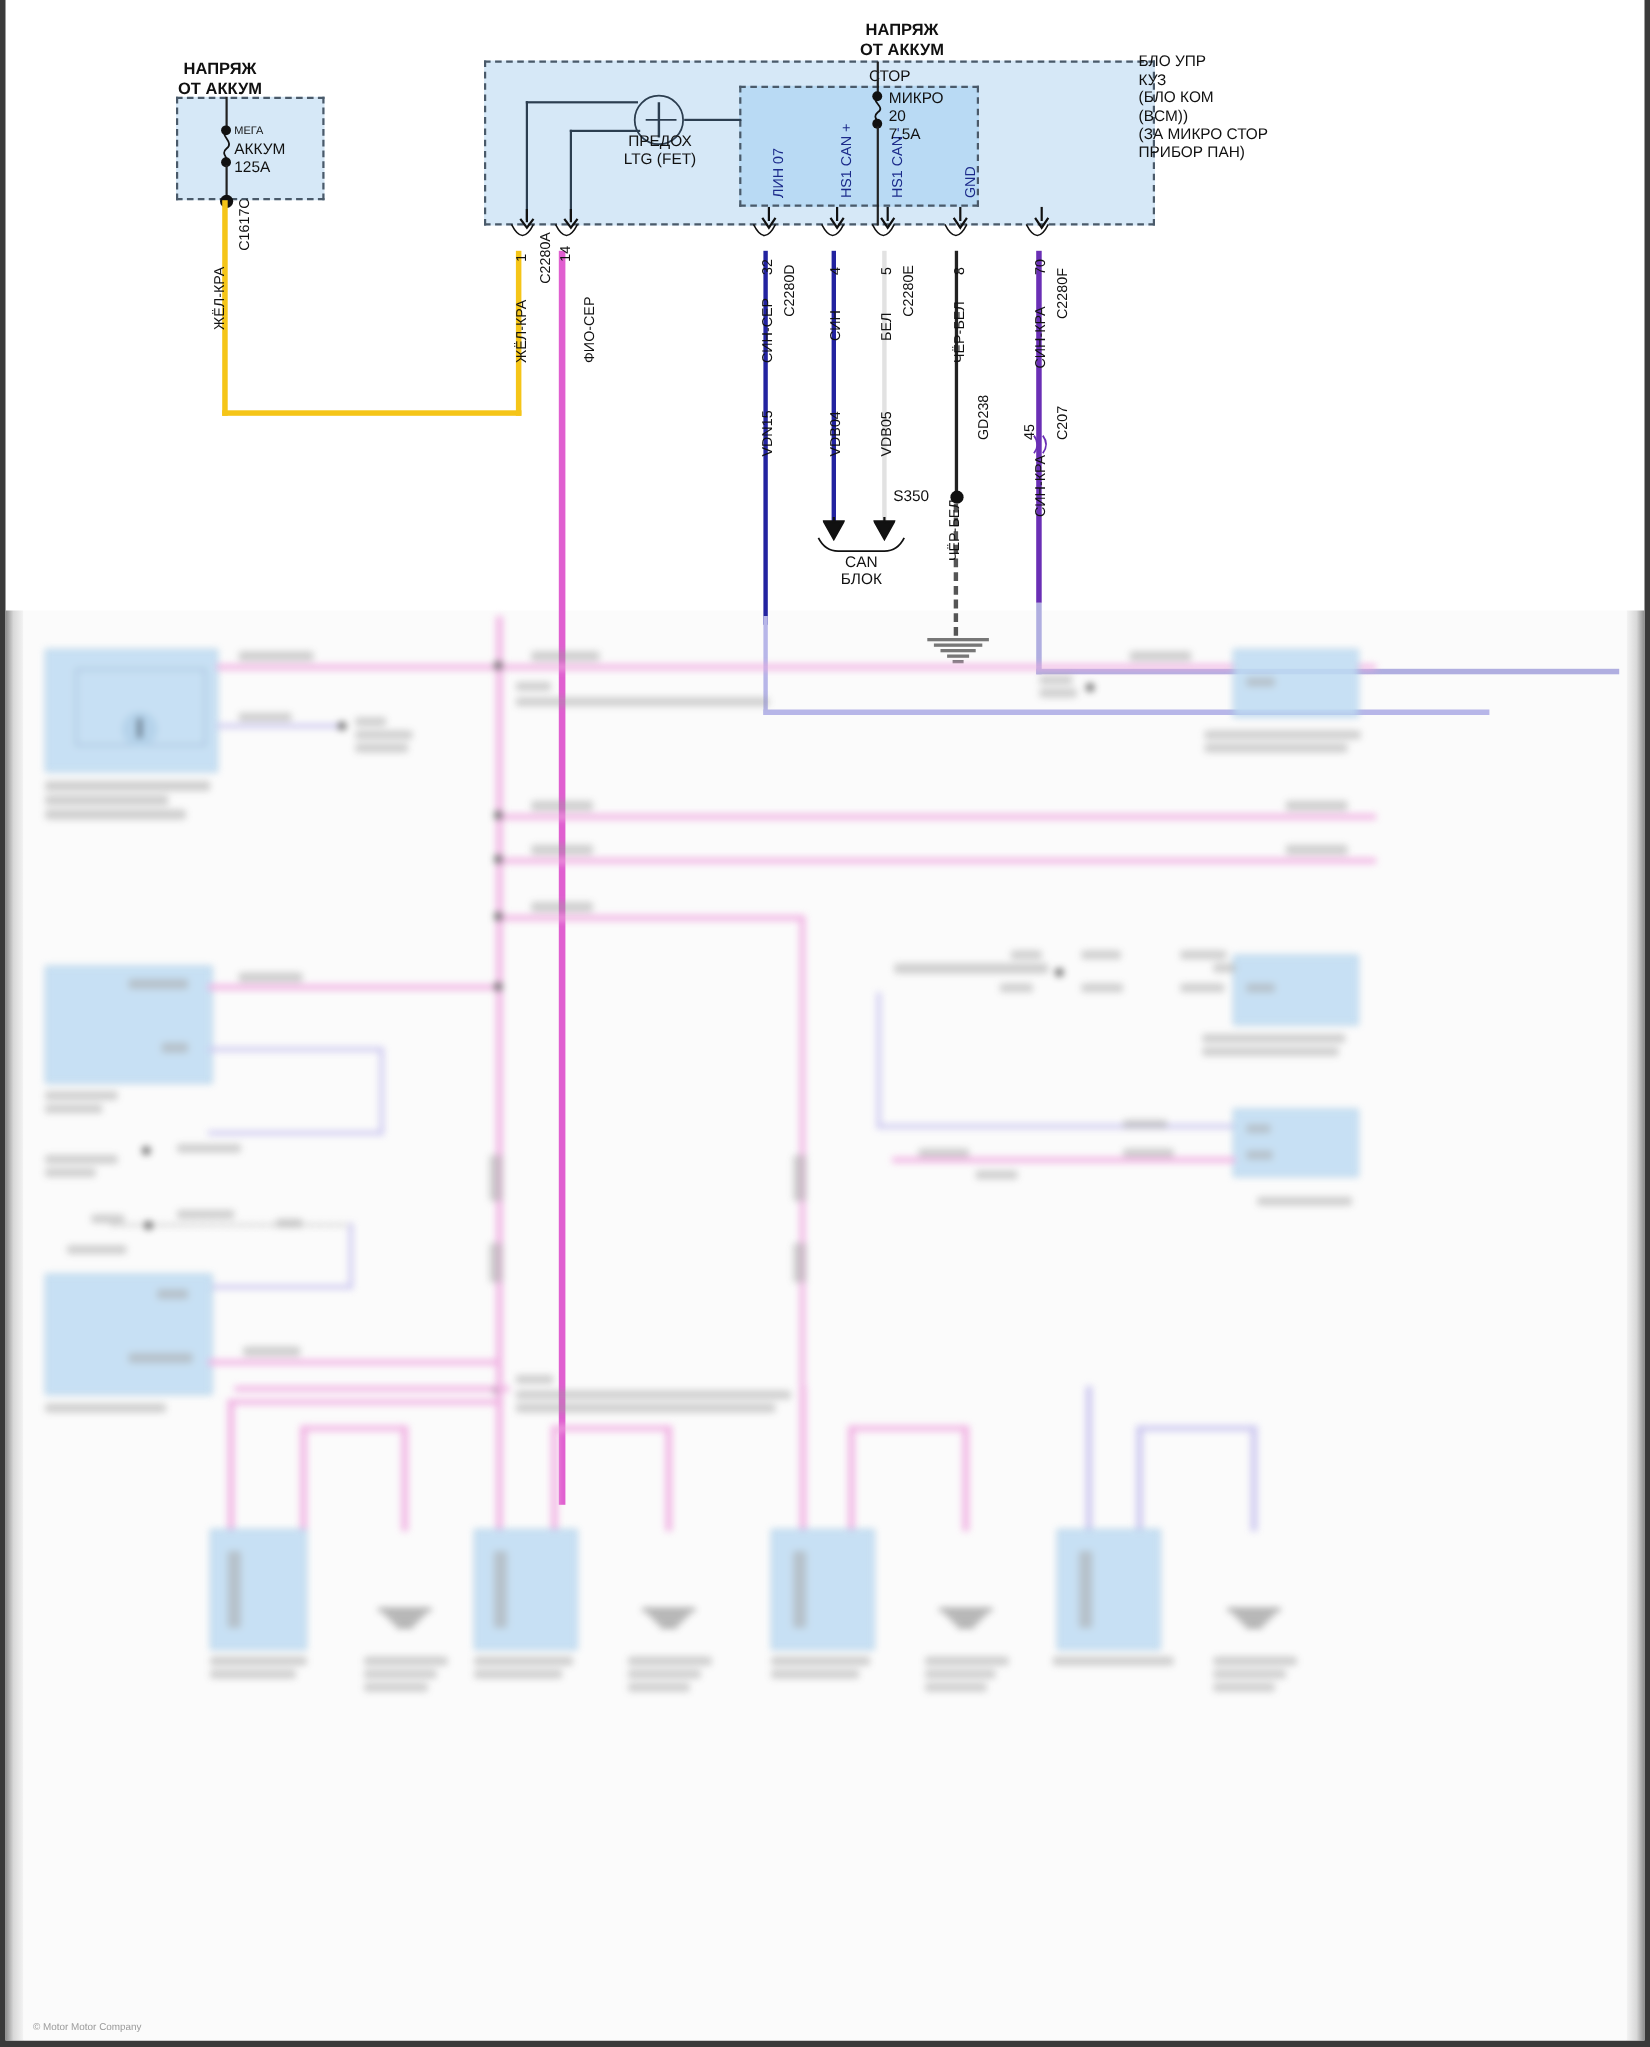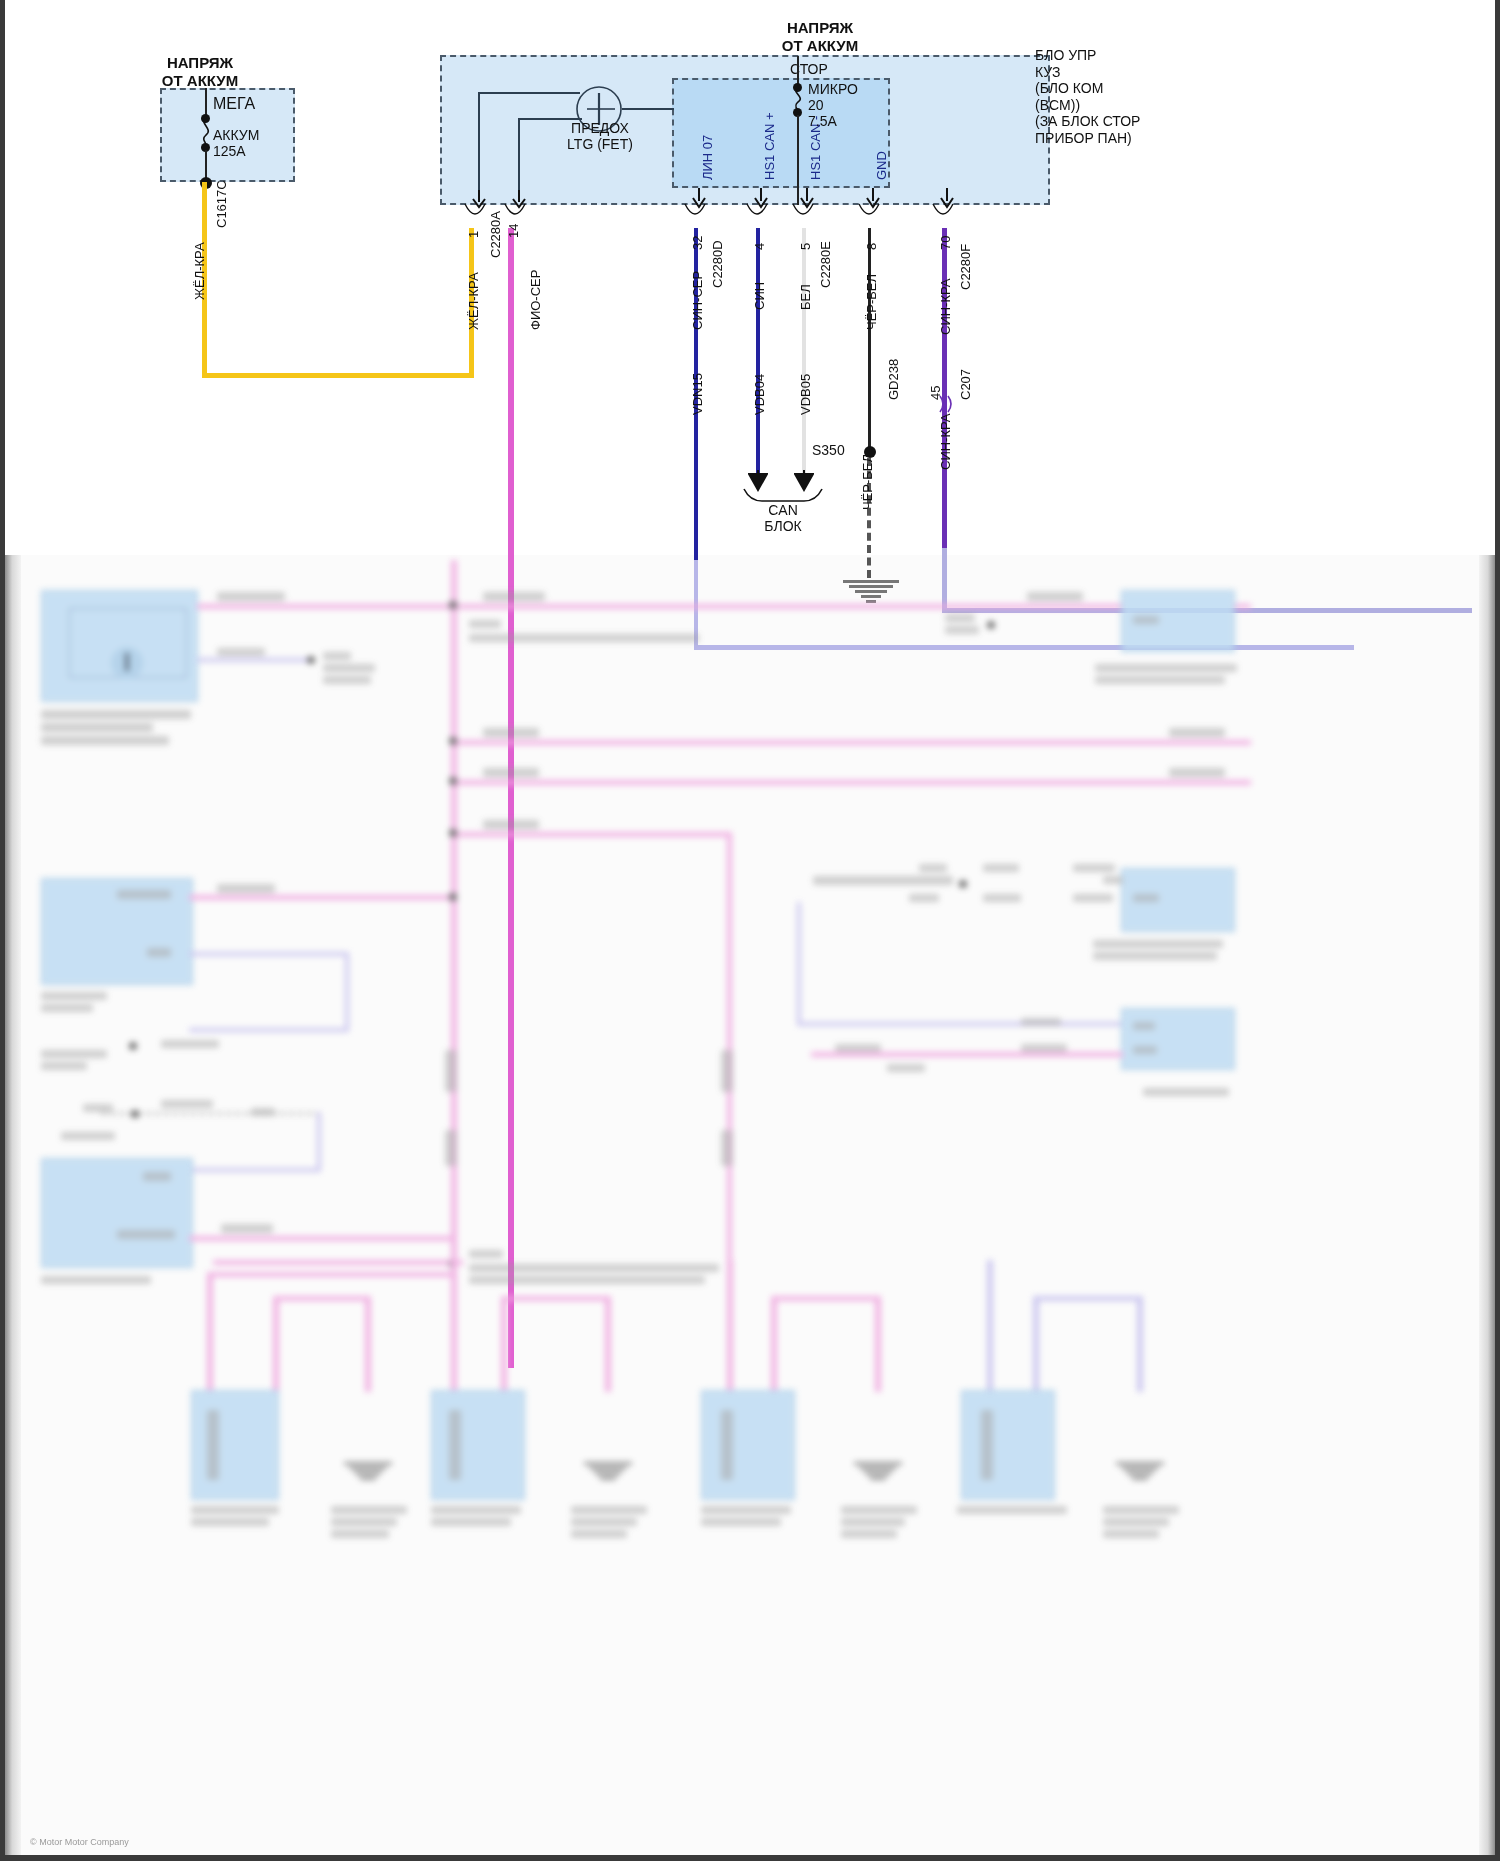--- a/index.html
+++ b/index.html
@@ -74,21 +74,21 @@
   <div class="wire w-black" style="left:205px;top:88px;width:2px;height:30px;"></div>
   <div class="dot" style="left:201px;top:114px;"></div>
 
   <svg style="position:absolute;left:196px;top:116px;" width="18" height="32">
     <path d="M10 1 C2 7, 18 13, 10 19 C4 24, 12 27, 10 31" stroke="#111" stroke-width="1.6" fill="none"></path>
   </svg>
   <div class="dot" style="left:201px;top:143px;"></div>
   <div class="wire w-black" style="left:205px;top:150px;width:2px;height:32px;"></div>
   <div class="bigdot" style="left:200px;top:177px;"></div>
 
-  <div class="lbl" style="left:213px;top:96px;font-size:16px;">МЕГА</div>
+  <div class="lbl" style="left:213px;top:112px;font-size:10px;">МЕГА</div>
   <div class="lbl" style="left:213px;top:128px;font-size:14px;">АККУМ</div>
   <div class="lbl" style="left:213px;top:144px;font-size:14px;">125A</div>
 
 
   <div class="wire w-yellow" style="left:202px;top:182px;width:5px;height:196px;"></div>
   <div class="wire w-yellow" style="left:202px;top:373px;width:272px;height:5px;"></div>
   <div class="wire w-yellow" style="left:469px;top:228px;width:5px;height:150px;"></div>
 
   <div class="vlbl" style="left:192px;top:300px;">ЖЁЛ-КРА</div>
   <div class="vlbl" style="left:214px;top:228px;">C1617C</div>
@@ -175,21 +175,21 @@
   <div class="wire w-black" style="left:797px;top:115px;width:2px;height:90px;"></div>
 
   <div class="lbl" style="left:808px;top:82px;font-size:14px;">МИКРО</div>
   <div class="lbl" style="left:808px;top:98px;font-size:14px;">20</div>
   <div class="lbl" style="left:808px;top:114px;font-size:14px;">7.5A</div>
 
   <div class="lbl" style="left:1035px;top:47px;font-size:14px;line-height:16.5px;">БЛО УПР
 КУЗ
 (БЛО КОМ
 (BCM))
-(ЗА БЛОК СТОР
+(ЗА МИКРО СТОР
 ПРИБОР ПАН)</div>
 
   <div class="vlbl" style="left:466px;top:238px;font-size:13px;">1</div>
   <div class="vlbl" style="left:488px;top:258px;font-size:13px;">C2280A</div>
   <div class="vlbl" style="left:466px;top:330px;font-size:13px;">ЖЁЛ-КРА</div>
 
   <div class="wire w-magenta" style="left:508px;top:228px;width:6px;height:1140px;"></div>
   <div class="vlbl" style="left:506px;top:238px;font-size:13px;">14</div>
   <div class="vlbl" style="left:528px;top:330px;font-size:13px;">ФИО-СЕР</div>
 

